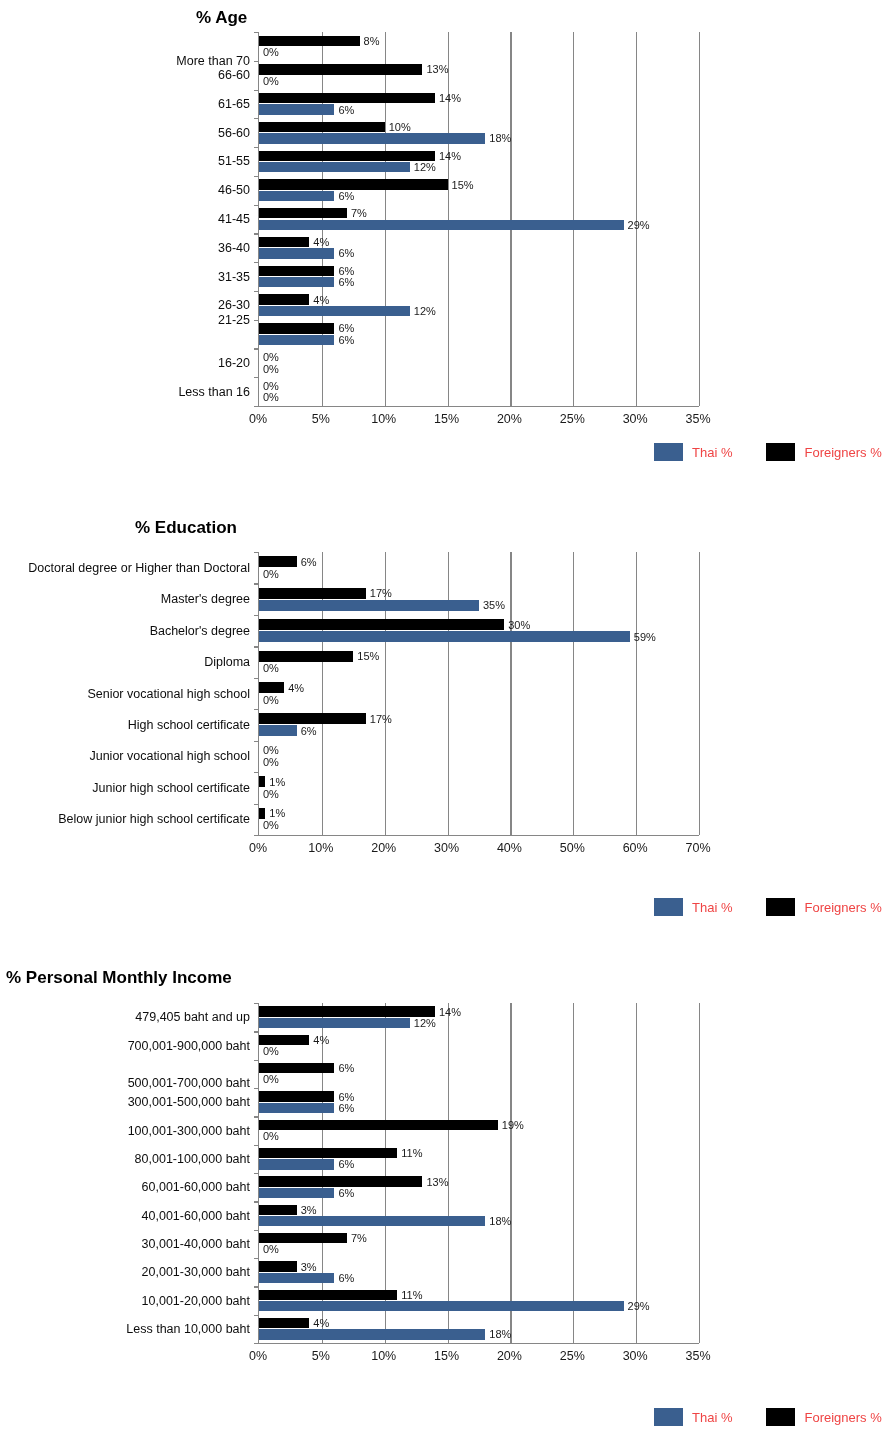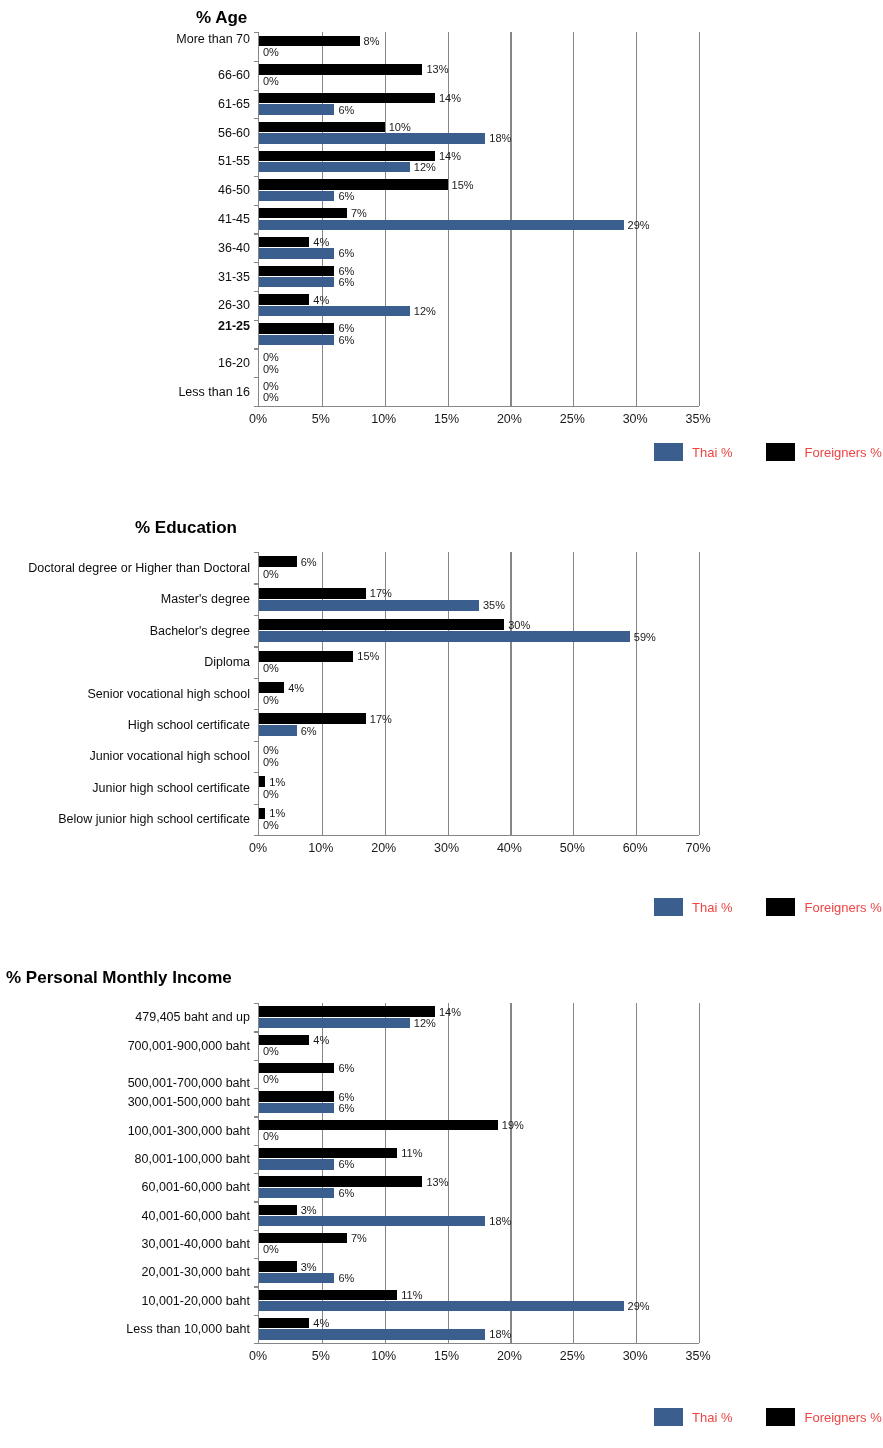--- a/index.html
+++ b/index.html
@@ -179,31 +179,31 @@
         <div class="bar foreign" style="top: 291.22px; height: 10.3569px; width: 75.4286px;"></div>
         <div class="bar-label" style="left: 79.4286px; top: 296.398px;">6%</div>
         <div class="bar thai" style="top: 302.577px; height: 10.3569px; width: 75.4286px;"></div>
         <div class="bar-label" style="left: 79.4286px; top: 307.755px;">6%</div>
         <div class="bar-label" style="left: 4px; top: 325.168px;">0%</div>
         <div class="bar-label" style="left: 4px; top: 336.525px;">0%</div>
         <div class="bar-label" style="left: 4px; top: 353.937px;">0%</div>
         <div class="bar-label" style="left: 4px; top: 365.294px;">0%</div>
       </div>
       <div class="cat-labels" style="left: 0px; top: 32px; width: 250px; height: 374px;">
-        <div class="cat-label" style="top: 7px;">More than 70</div>
+        <div class="cat-label" style="top: 29px;">More than 70</div>
         <div class="cat-label" style="top: 43.1538px;">66-60</div>
         <div class="cat-label" style="top: 71.9231px;">61-65</div>
         <div class="cat-label" style="top: 100.692px;">56-60</div>
         <div class="cat-label" style="top: 129.462px;">51-55</div>
         <div class="cat-label" style="top: 158.231px;">46-50</div>
         <div class="cat-label" style="top: 187px;">41-45</div>
         <div class="cat-label" style="top: 215.769px;">36-40</div>
         <div class="cat-label" style="top: 244.538px;">31-35</div>
         <div class="cat-label" style="top: 273.308px;">26-30</div>
-        <div class="cat-label" style="top: 294px; font-weight: bold;">21-25</div>
+        <div class="cat-label" style="top: 288px;">21-25</div>
         <div class="cat-label" style="top: 330.846px;">16-20</div>
         <div class="cat-label" style="top: 359.615px;">Less than 16</div>
       </div>
       <div class="xtick-label" style="left: 258px; top: 412px;">0%</div>
       <div class="xtick-label" style="left: 320.857px; top: 412px;">5%</div>
       <div class="xtick-label" style="left: 383.714px; top: 412px;">10%</div>
       <div class="xtick-label" style="left: 446.571px; top: 412px;">15%</div>
       <div class="xtick-label" style="left: 509.429px; top: 412px;">20%</div>
       <div class="xtick-label" style="left: 572.286px; top: 412px;">25%</div>
       <div class="xtick-label" style="left: 635.143px; top: 412px;">30%</div>

